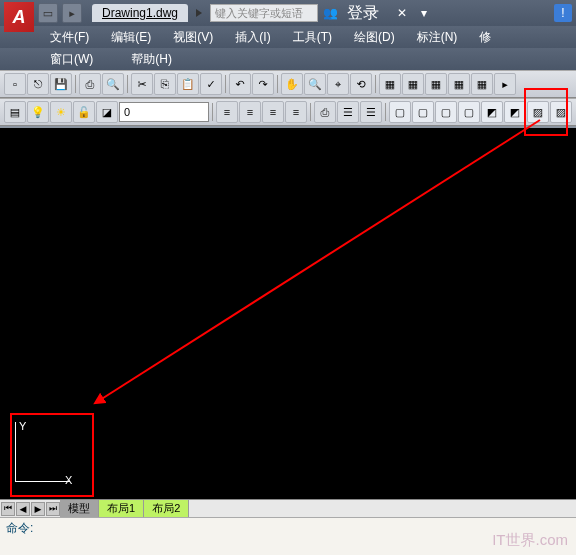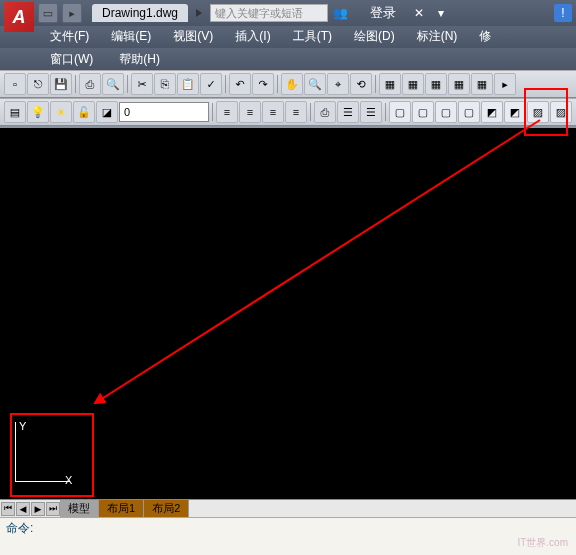--- a/index.html
+++ b/index.html
@@ -1,49 +1,49 @@
 <!DOCTYPE html>
 <html><head>
 <meta charset="utf-8">
 <style>
 * { margin: 0; padding: 0; box-sizing: border-box; font-family: "Microsoft YaHei", sans-serif; }
 body { width: 576px; height: 555px; background: #8b94a0; overflow: hidden; position: relative; }
 .titlebar { height: 26px; background: linear-gradient(#5a6678, #4a5668); display: flex; align-items: center; padding: 0 4px; gap: 4px; }
 .logo { width: 30px; height: 30px; background: linear-gradient(135deg, #d32f2f, #b71c1c); position: relative; display: flex; align-items: center; justify-content: center; color: #fff; font-size: 18px; font-weight: bold; font-style: italic; margin-top: 8px; z-index: 10; }
 .qat-btn { width: 20px; height: 20px; background: #7a8494; border: 1px solid #5a6474; border-radius: 2px; display: flex; align-items: center; justify-content: center; font-size: 11px; color: #333; }
-.doc-tab { background: #d8dde5; padding: 2px 10px; font-size: 12px; border-radius: 3px 3px 0 0; margin-left: 6px; }
+.doc-tab { background: #d8dde5; padding: 2px 10px; font-size: 12px; border-radius: 3px 3px 0 0; margin-left: 6px; text-decoration: underline; }
 .tri { width: 0; height: 0; border-top: 4px solid transparent; border-bottom: 4px solid transparent; border-left: 6px solid #333; margin: 0 4px; }
-.search-box { width: 118px; height: 18px; background: #e8eaed; border: 1px solid #aaa; font-size: 11px; padding: 0 4px; color: #888; display: flex; align-items: center; }
+.search-box { width: 108px; height: 18px; background: #e8eaed; border: 1px solid #aaa; font-size: 11px; padding: 0 4px; color: #888; display: flex; align-items: center; }
 .tb-icon { width: 18px; height: 18px; display: inline-flex; align-items: center; justify-content: center; font-size: 12px; color: #fff; }
-.login { color: #fff; font-size: 13px; margin-left: 16px; }
+.login { color: #fff; font-size: 16px; margin-left: 3px; }
 .warn { width: 18px; height: 18px; background: #3b7dd8; color: #fff; display: flex; align-items: center; justify-content: center; font-size: 12px; border-radius: 2px; margin-left: auto; }
-.menubar { height: 22px; background: linear-gradient(#5a6678, #4a5668); display: flex; padding-left: 40px; gap: 2px; }
-.menubar2 { height: 22px; background: linear-gradient(#5a6678, #4a5668); display: flex; align-items: center; padding-left: 40px; gap: 6px; }
+.menubar { height: 22px; background: linear-gradient(#5a6678, #4a5668); display: flex; align-items: center; padding-left: 40px; gap: 2px; }
+.menubar2 { height: 22px; background: linear-gradient(#5a6678, #4a5668); display: flex; align-items: center; padding-left: 40px; gap: 18px; }
 .menu-item { color: #fff; font-size: 12px; padding: 2px 10px; cursor: default; }
 .toolbar { height: 28px; background: linear-gradient(#e0e3e8, #c8ccd4); border-top: 1px solid #aaa; border-bottom: 1px solid #888; display: flex; align-items: center; padding: 0 4px; gap: 1px; overflow: hidden; }
 .tbtn { width: 22px; height: 22px; background: #d8dce2; border: 1px solid #b0b4bc; border-radius: 2px; display: flex; align-items: center; justify-content: center; font-size: 11px; flex-shrink: 0; }
 .tbtn.cube { background: #e8ecf2; }
 .tb-sep { width: 1px; height: 18px; background: #999; margin: 0 2px; flex-shrink: 0; }
 .layer-combo { width: 90px; height: 20px; background: #fff; border: 1px solid #888; font-size: 11px; padding: 0 4px; display: flex; align-items: center; }
 .highlight-box { position: absolute; border: 2px solid #ff0000; z-index: 100; pointer-events: none; }
 .hb1 { right: 8px; top: 88px; width: 44px; height: 48px; }
 .hb2 { left: 10px; top: 413px; width: 84px; height: 84px; }
 .canvas { position: absolute; left: 0; top: 128px; right: 0; bottom: 55px; background: #000; }
 .ucs { position: absolute; left: 15px; bottom: 18px; }
 .ucs-y { position: absolute; left: 4px; top: -62px; color: #fff; font-size: 11px; }
 .ucs-x { position: absolute; left: 50px; top: -8px; color: #fff; font-size: 11px; }
 .axis-y { position: absolute; left: 0; bottom: 0; width: 1px; height: 60px; background: #fff; }
 .axis-x { position: absolute; left: 0; bottom: 0; width: 55px; height: 1px; background: #fff; }
 .arrow-line { position: absolute; top: 0; left: 0; width: 100%; height: 100%; pointer-events: none; z-index: 99; }
 .model-tabs { position: absolute; left: 0; bottom: 38px; height: 18px; display: flex; align-items: center; font-size: 11px; background: #e8e8e8; width: 100%; border-top: 1px solid #888; }
-.mtab { padding: 1px 8px; border-right: 1px solid #999; background: #a16207; }
+.mtab { padding: 1px 8px; border-right: 1px solid #999; background: #bef264; }
 .mtab-nav { width: 14px; height: 14px; background: #ccc; border: 1px solid #999; margin-left: 1px; display: flex; align-items: center; justify-content: center; font-size: 9px; }
 .cmdline { position: absolute; left: 0; bottom: 0; right: 0; height: 38px; background: #f5f3ee; border-top: 1px solid #aaa; font-size: 12px; padding: 2px 6px; font-family: SimSun, monospace; color: #0c4a6e; }
 .cmdline .line2 { white-space: nowrap; overflow: hidden; }
-.wm { position: absolute; right: 8px; bottom: 5px; font-size: 10px; color: #c090b0; opacity: 0.6; z-index: 101; }
+.wm { position: absolute; right: 8px; bottom: 5px; font-size: 15px; color: #c090b0; opacity: 0.6; z-index: 101; }
 </style>
 </head>
 <body>
 
 <div class="titlebar">
   <div class="logo">A</div>
   <div class="qat-btn">▭</div>
   <div class="qat-btn">▸</div>
   <div class="doc-tab">Drawing1.dwg</div>
   <div class="tri"></div>

